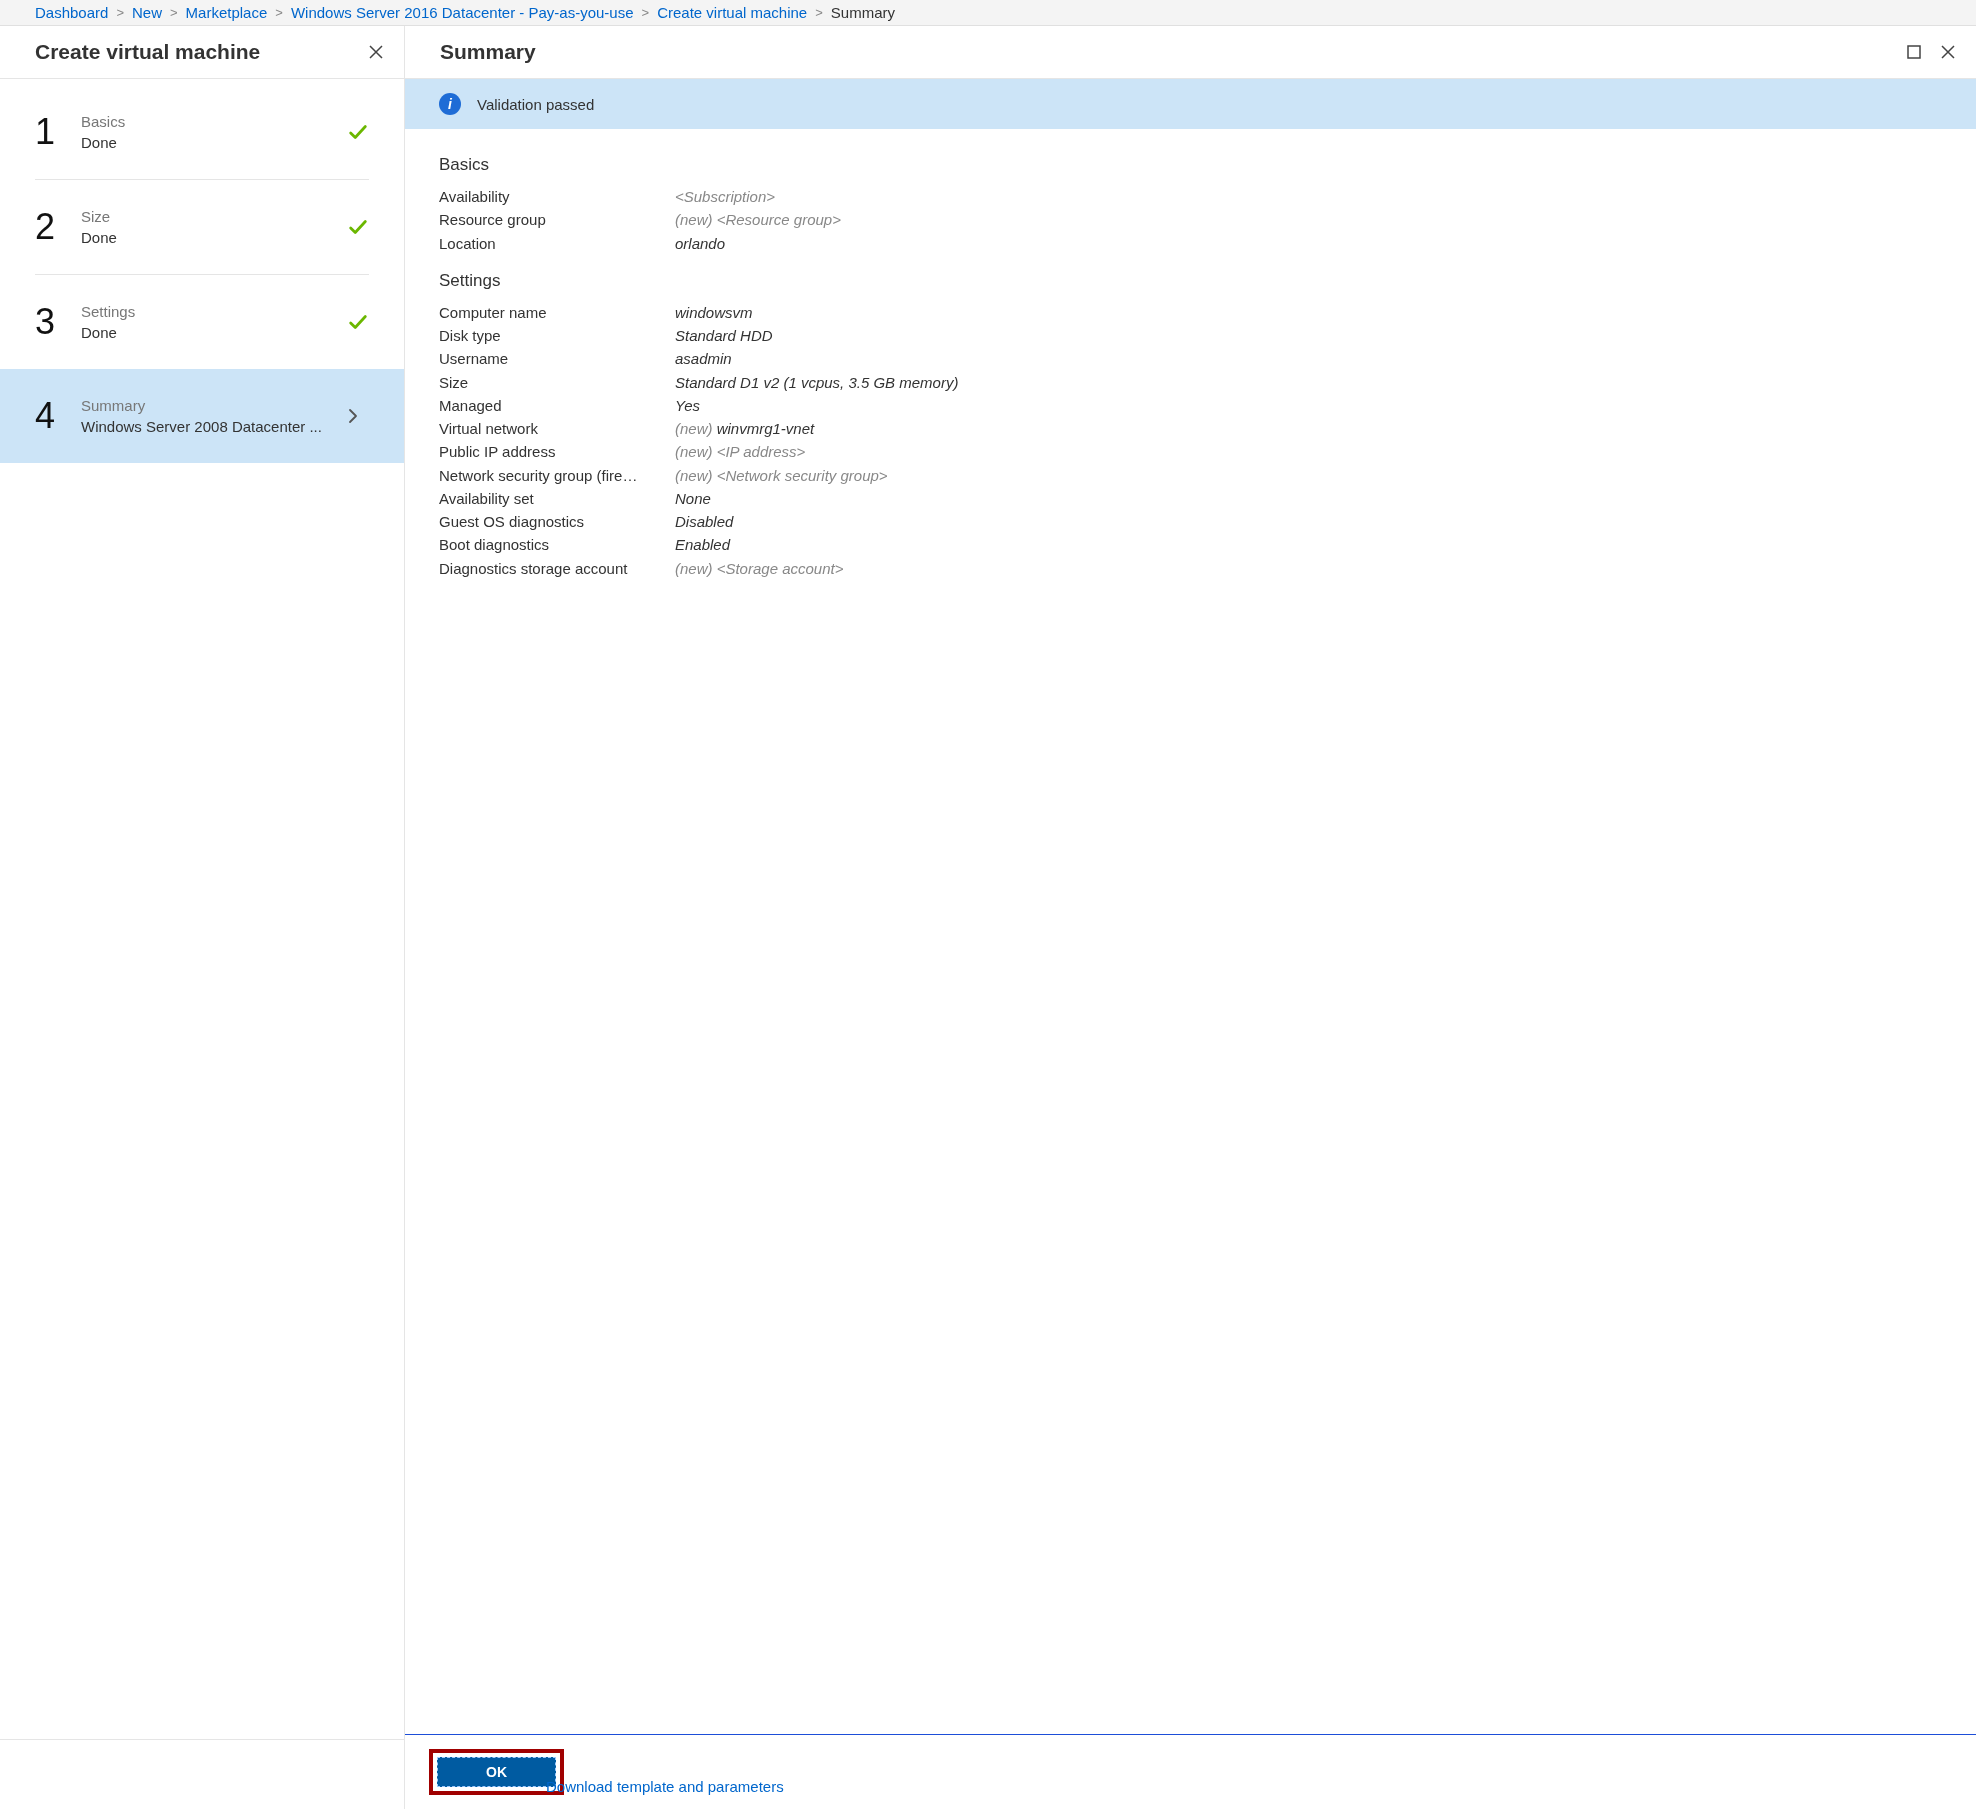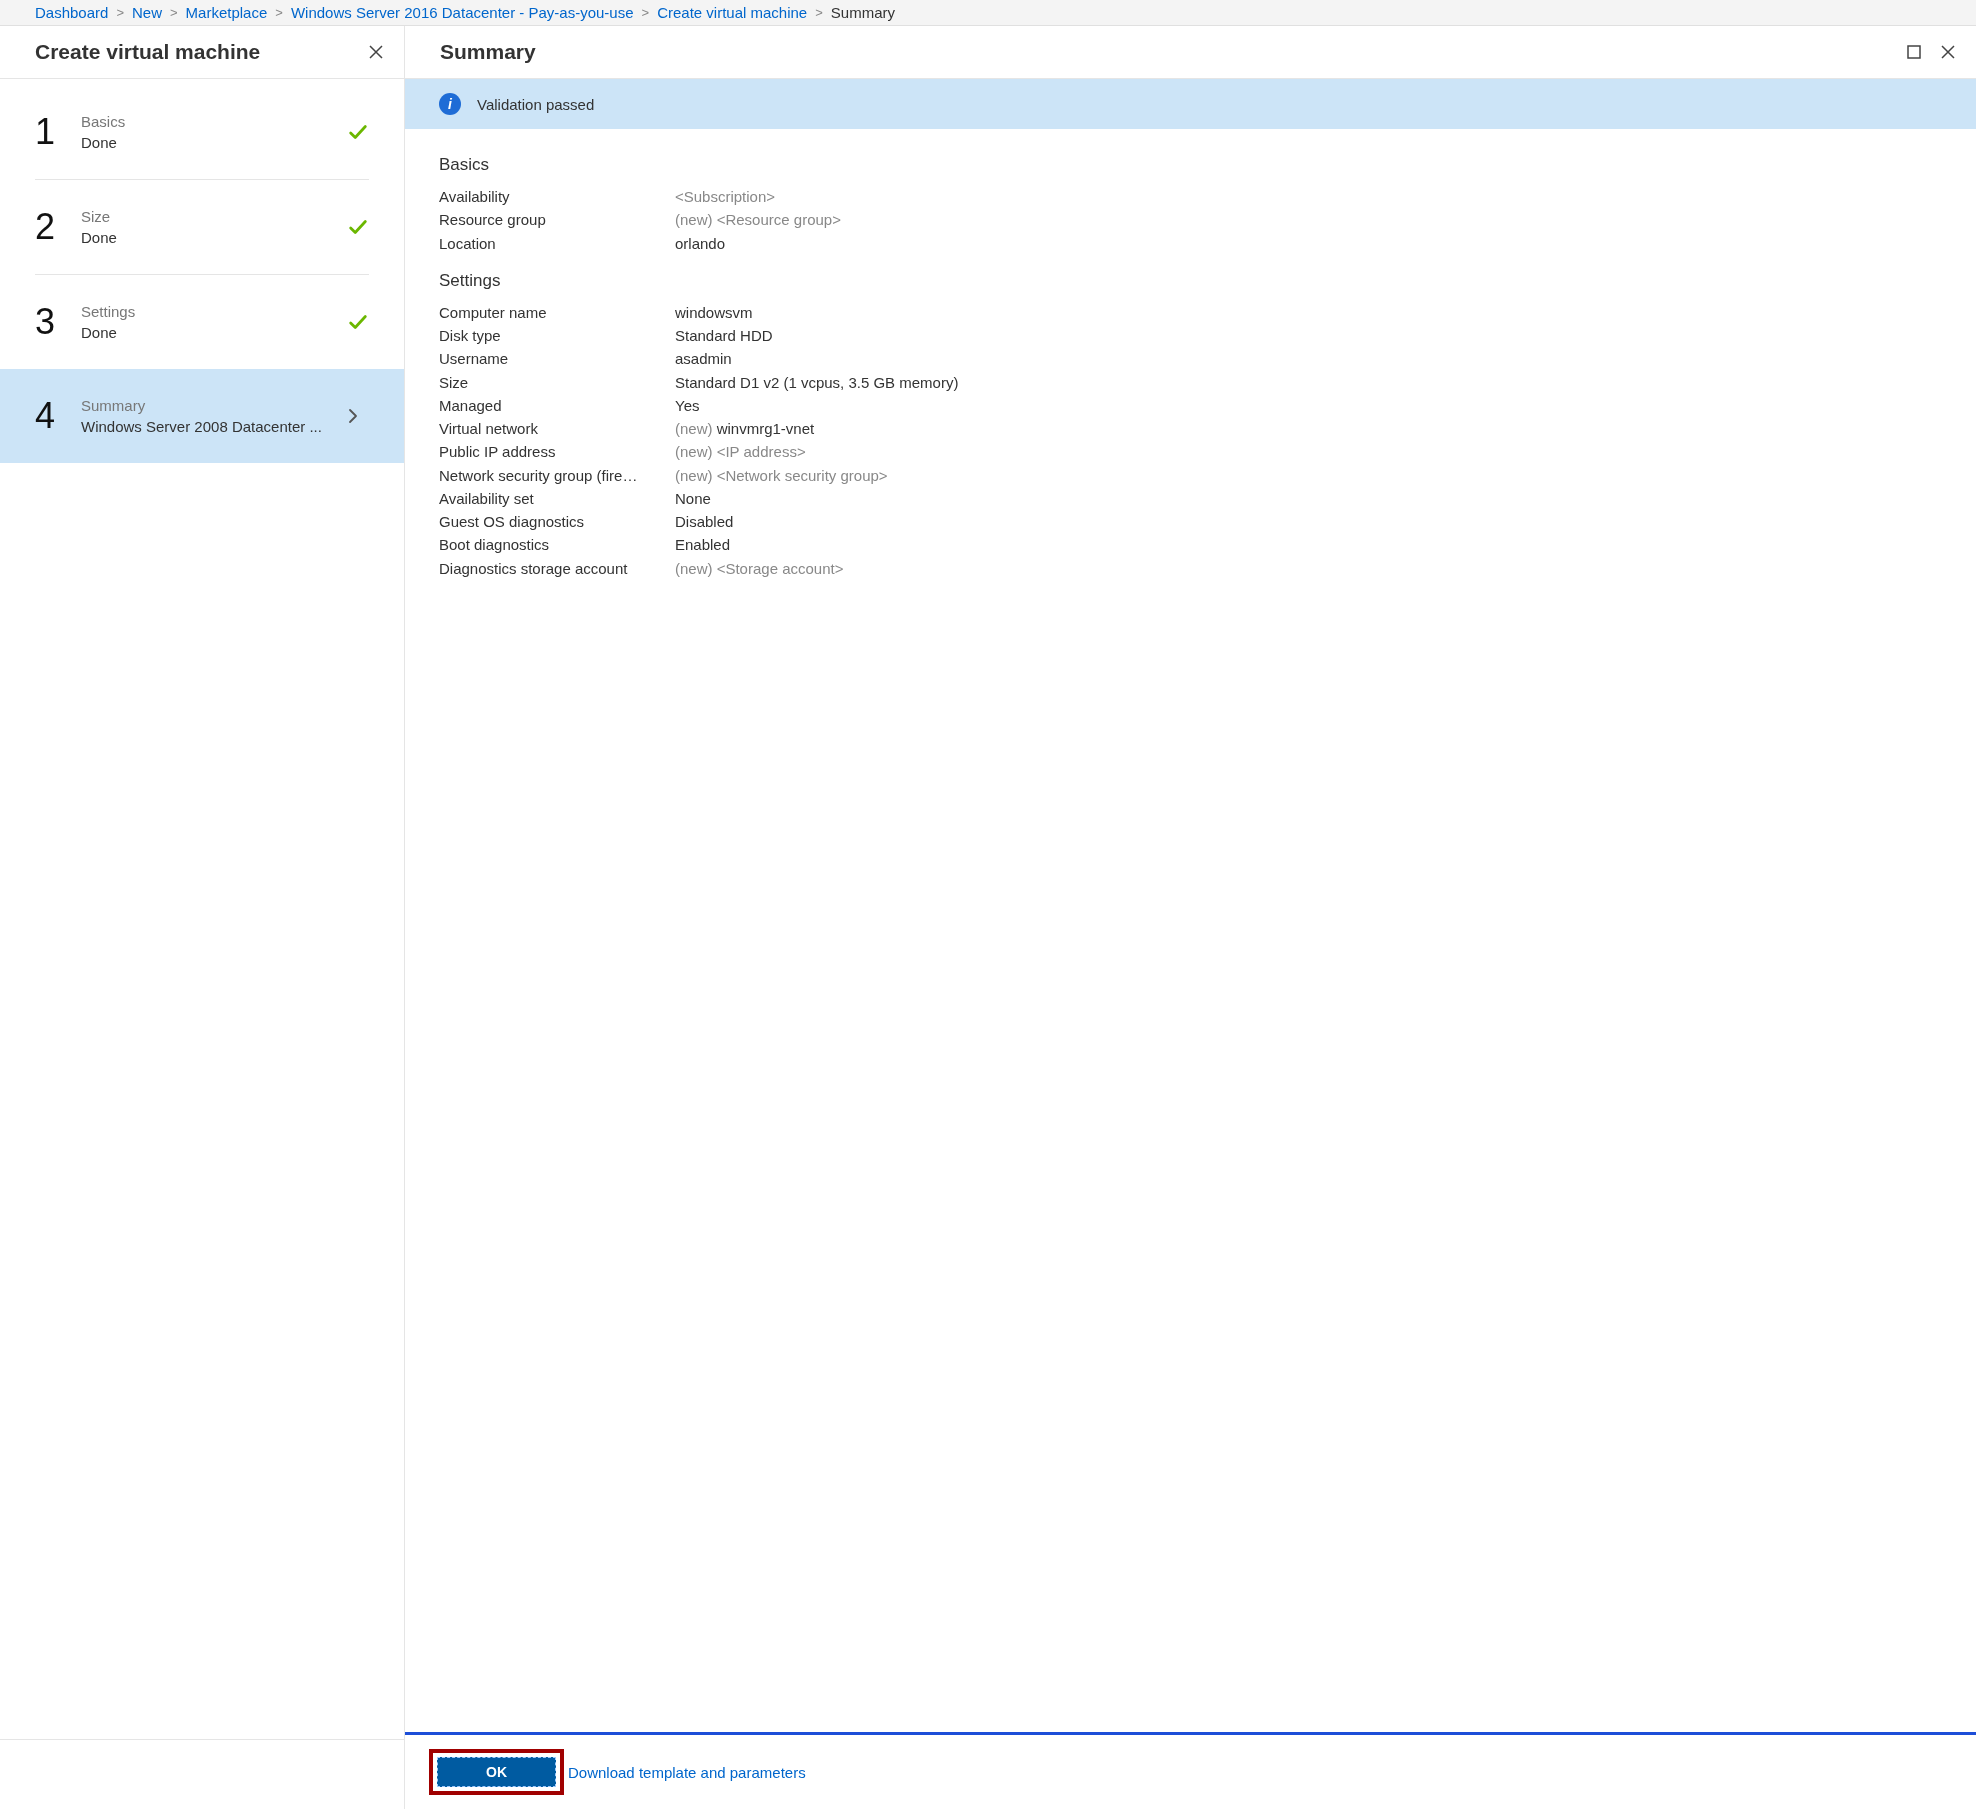--- a/index.html
+++ b/index.html
@@ -158,30 +158,29 @@
       line-height: 1.55;
     }
     .kv-key {
       width: 236px;
       flex-shrink: 0;
       color: #333;
       overflow: hidden;
       text-overflow: ellipsis;
       white-space: nowrap;
     }
-    .kv-val { color: #333; }
+    .kv-val { color: #333; font-style: italic; }
     .kv-new { color: #888; }
     
     
     .right-footer {
-      border-top: 3px solid #1d4ed8;
+      border-top: 1px solid #1d4ed8;
       padding: 14px 24px;
       display: flex;
-      align-items: center;
-      gap: 22px;
+      align-items: flex-end;
     }
     .ok-wrap {
       border: 4px solid #a00000;
       padding: 4px;
       display: inline-block;
     }
     .ok-button {
       background: #005ba1;
       color: #fff;
       font-weight: 700;

